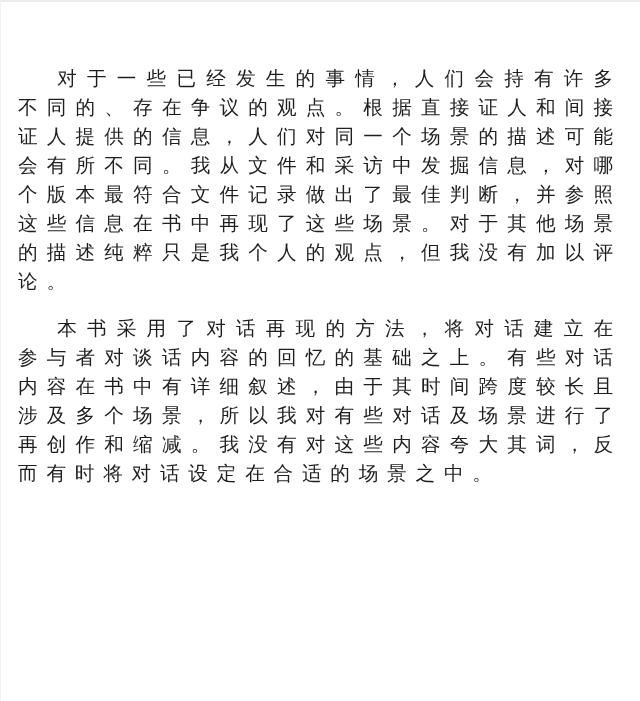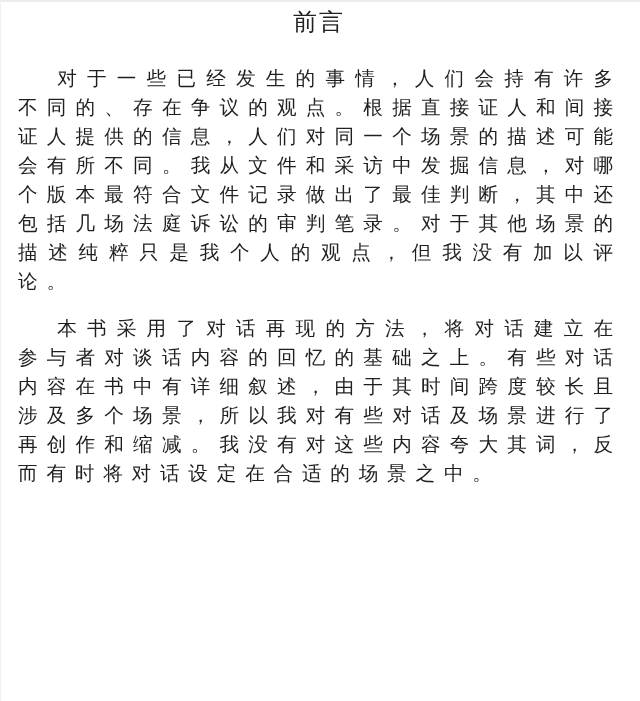--- a/index.html
+++ b/index.html
@@ -53,19 +53,18 @@
       letter-spacing: 8.8px;
       color: #1f1f1f;
       text-align: justify;
       word-break: break-all;
     }
   </style>
 </head>
 <body>
 
 <div class="page">
-  <h1 class="title">前言</h1>
   <div class="body-text">
-    <p class="para">对于一些已经发生的事情，人们会持有许多不同的、存在争议的观点。根据直接证人和间接证人提供的信息，人们对同一个场景的描述可能会有所不同。我从文件和采访中发掘信息，对哪个版本最符合文件记录做出了最佳判断，其中还包括几场法庭诉讼的审判笔录。对于其他场景的描述纯粹只是我个人的观点，但我没有加以评论。</p>
+    <p class="para">对于一些已经发生的事情，人们会持有许多不同的、存在争议的观点。根据直接证人和间接证人提供的信息，人们对同一个场景的描述可能会有所不同。我从文件和采访中发掘信息，对哪个版本最符合文件记录做出了最佳判断，并参照这些信息在书中再现了这些场景。对于其他场景的描述纯粹只是我个人的观点，但我没有加以评论。</p>
     <p class="para">本书采用了对话再现的方法，将对话建立在参与者对谈话内容的回忆的基础之上。有些对话内容在书中有详细叙述，由于其时间跨度较长且涉及多个场景，所以我对有些对话及场景进行了再创作和缩减。我没有对这些内容夸大其词，反而有时将对话设定在合适的场景之中。</p>
 
   </div>
 </div>
 
 </body></html>

